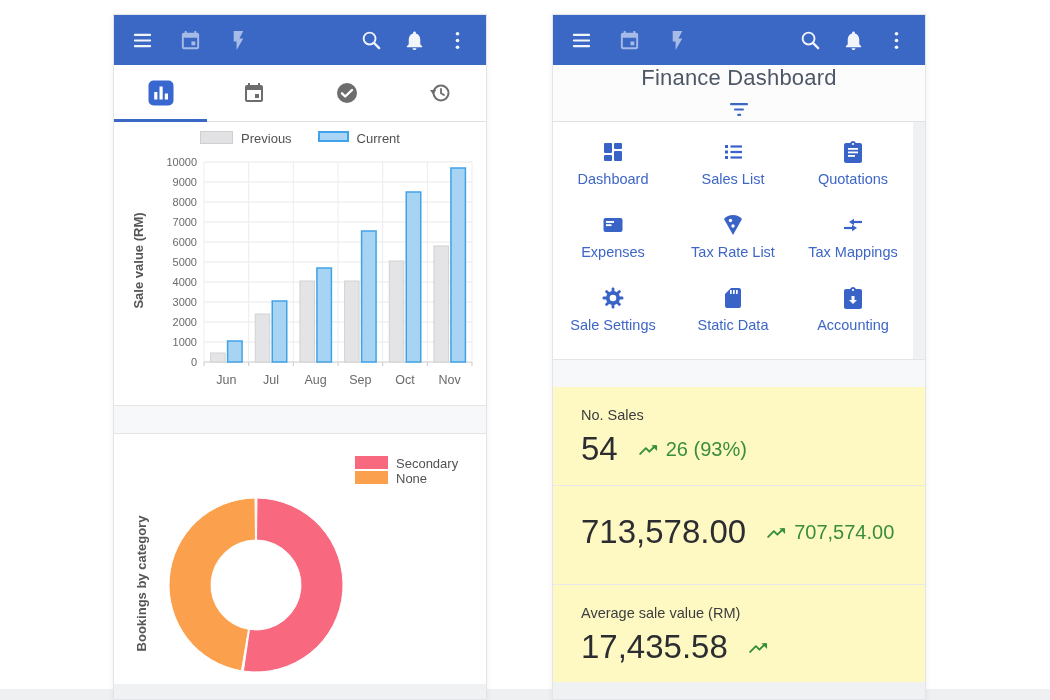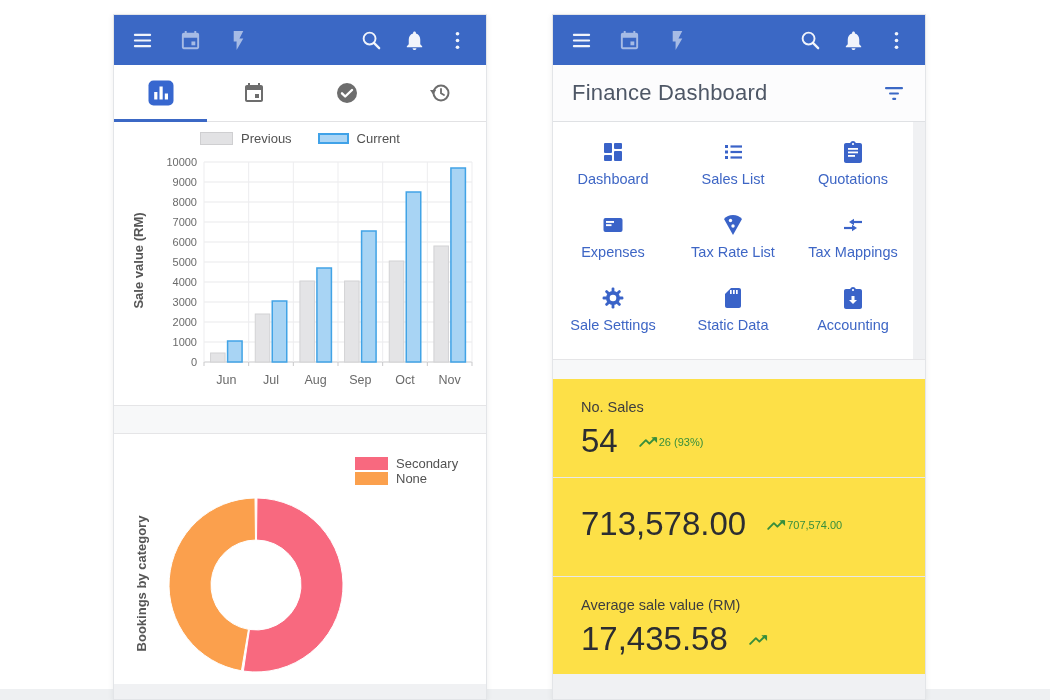--- a/index.html
+++ b/index.html
@@ -30,21 +30,21 @@
   
   .tabbar { position:absolute; top:50px; left:0; right:0; height:57px; background:#fff;
     border-bottom:1px solid #e2e2e4; display:flex; }
   .tab { flex:1; display:flex; align-items:center; justify-content:center; height:100%; }
   .tab-ic { width:24px; height:24px; color:#6d6d6d; }
   .tab-underline { position:absolute; left:0; bottom:-1px; width:25%; height:3px; background:#3b68c5; }
 
   .chart-card { position:absolute; top:107px; left:0; right:0; height:283px; background:#fff; }
   .bc-legend { position:absolute; top:9px; left:0; right:0; display:flex;
     justify-content:center; align-items:center; gap:26px; }
-  .leg-item { display:flex; align-items:center; gap:8px; }
+  .leg-item { display:flex; align-items:flex-start; gap:8px; }
   .sw-prev { width:33px; height:13px; background:#e2e2e4; border:1px solid #cfcfd1; }
   .sw-curr { width:31px; height:11px; background:#abd5f5; border:2px solid #40a2e8; }
   .leg-text { font-size:13px; color:#525252; }
   .v-label { position:absolute; width:180px; text-align:center; font-size:13px;
     font-weight:bold; color:#565656; transform:rotate(-90deg); }
   #bar-vlabel { left:-66px; top:131px; }
   #bar-chart { position:absolute; top:30px; left:0; }
 
   .gap-band { position:absolute; left:0; right:0; background:#f7f8f9;
     border-top:1px solid #e5e5e7; border-bottom:1px solid #e5e5e7; }
@@ -54,39 +54,39 @@
   .donut-card { position:absolute; top:419px; left:0; right:0; height:250px; background:#fff; }
   #donut-vlabel { left:-63px; top:142px; }
   #donut-chart { position:absolute; left:45px; top:54px; }
   .donut-legend { position:absolute; top:22px; left:241px; display:flex;
     flex-direction:column; gap:0; }
   .sw-secondary { width:33px; height:13px; background:#f8697f; }
   .sw-none      { width:33px; height:13px; background:#fba04d; }
 
   
   .titlebar { position:absolute; top:50px; left:0; right:0; height:57px; background:#fcfcfd;
-    border-bottom:1px solid #dfe1e4; display:flex; align-items:center; padding:0 19px; }
+    border-bottom:1px solid #dfe1e4; display:flex; align-items:center; padding:0 19px;flex-direction:column; }
   .page-title { flex:1; font-size:22px; color:#4e5766; letter-spacing:.2px; }
   .filter-ic { width:24px; height:24px; color:#3b68c5; }
 
   .grid-card { position:absolute; top:107px; left:0; right:12px; height:237px; background:#fff;
     display:grid; grid-template-columns:repeat(3,1fr); grid-auto-rows:73px; padding-top:5px; }
   .cell { display:flex; flex-direction:column; align-items:center; justify-content:center;
     gap:7px; cursor:pointer; }
   .mi-ic { width:24px; height:24px; color:#3a63c8; }
   .mi-label { font-size:14.5px; color:#3e66c5; }
 
-  .stats-card { position:absolute; top:364px; left:0; right:0; height:295px; background:#fde047; }
+  .stats-card { position:absolute; top:372px; left:0; right:0; height:295px; background:#fef9c3; }
   .stat-row { height:99px; padding:20px 28px 0; }
   .stat-row.bordered { border-bottom:1px solid #e8e8ea; }
   .stat-label { font-size:14.5px; color:#3d3d3f; }
   .stat-value-row { display:flex; align-items:baseline; margin-top:9px; }
   .stat-value { font-size:33px; line-height:1; color:#2c2d31; }
-  .stat-trend { display:inline-flex; align-items:center; margin-left:20px;
-    font-size:11px; color:#388e3c; }
+  .stat-trend { display:inline-flex; align-items:center; gap:7px; margin-left:20px;
+    font-size:20px; color:#388e3c; }
   .trend-ic { width:21px; height:21px; color:#388e3c; }
 </style>
 </head>
 <body>
 
 <svg width="0" height="0" style="position:absolute" aria-hidden="true">
   <symbol id="sym-menu" viewBox="0 0 24 24">
     <rect x="3" y="5" width="18" height="2.2" rx="1" fill="currentColor"></rect>
     <rect x="3" y="10.9" width="18" height="2.2" rx="1" fill="currentColor"></rect>
     <rect x="3" y="16.8" width="18" height="2.2" rx="1" fill="currentColor"></rect>

